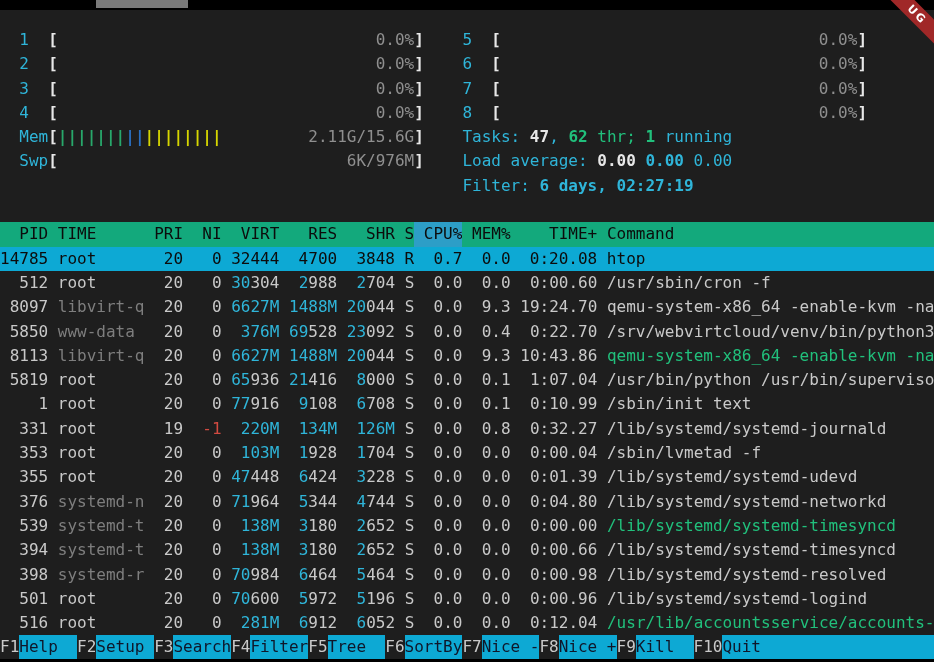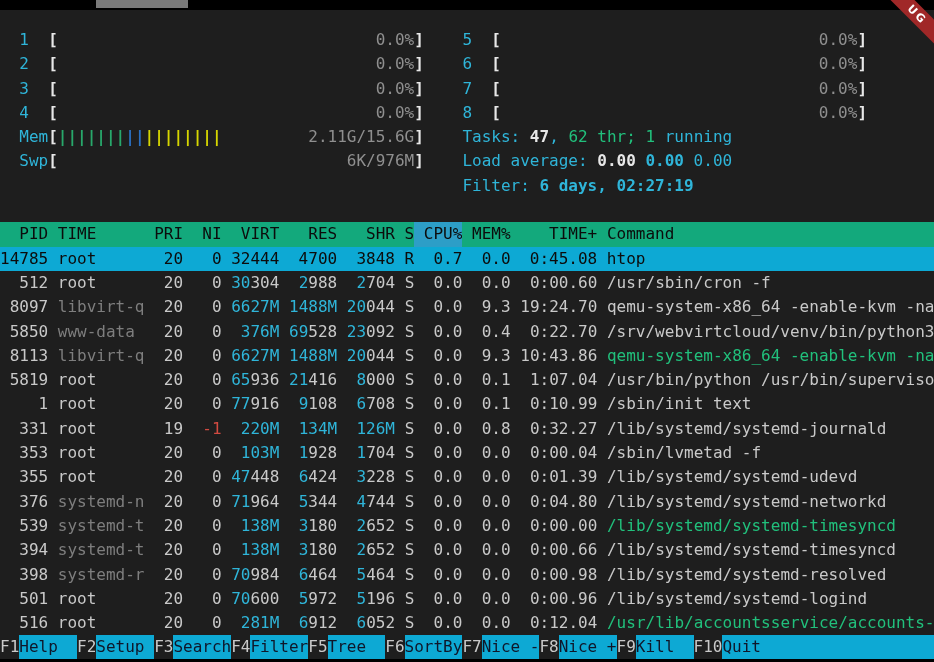--- a/index.html
+++ b/index.html
@@ -10,21 +10,21 @@
   .bottombar{position:absolute;bottom:0;left:0;width:934px;height:3px;background:var(--chromeBlack,#000);z-index:5;}
   .ribbon{position:absolute;top:6px;right:-38px;width:110px;height:17px;line-height:17px;z-index:9;
     background:var(--ribbonRed,#a02828);transform:rotate(45deg);text-align:center;
     font-family:"DejaVu Sans",sans-serif;font-size:11px;font-weight:bold;color:#fff;letter-spacing:2px;}
   .term{position:absolute;top:10px;left:0;width:940px;padding-top:18px;}
   .line{white-space:pre;height:24.3px;line-height:24.3px;}
   .line span{display:inline-block;height:24.3px;vertical-align:top;}
   .f{color:var(--fg)} .d{color:var(--dim)} .c{color:var(--cyan)} .g{color:var(--green)} .r{color:var(--red)}
   .wb{color:var(--white);font-weight:bold}
   .cb{color:var(--cyan);font-weight:bold}
-  .gb{color:var(--green);font-weight:normal}
+  .gb{color:var(--green);font-weight:bold}
   .br{color:var(--white);font-weight:bold}
   .pct{color:var(--meterPct)}
   .val{color:var(--meterPct);font-weight:normal}
   .bar-green{color:var(--barGreen);font-weight:bold}
   .bar-blue{color:var(--barBlue);font-weight:bold}
   .bar-yellow{color:var(--barYellow);font-weight:bold}
   .hdr{background:var(--headerGreen);color:#0c0c0c}
   .hsort{background:var(--sortBlue);color:#0c0c0c}
   .sel{background:var(--selCyan);color:#0c0c0c}
   .selrow{background:var(--selCyan)}
@@ -42,21 +42,21 @@
   <div class="term" id="term">
       <div class="line"><span class="f">  </span><span class="c">1</span><span class="f">  </span><span class="br">[</span><span class="f">                                 </span><span class="pct">0.0%</span><span class="br">]</span><span class="f">    </span><span class="c">5</span><span class="f">  </span><span class="br">[</span><span class="f">                                 </span><span class="pct">0.0%</span><span class="br">]</span></div>
       <div class="line"><span class="f">  </span><span class="c">2</span><span class="f">  </span><span class="br">[</span><span class="f">                                 </span><span class="pct">0.0%</span><span class="br">]</span><span class="f">    </span><span class="c">6</span><span class="f">  </span><span class="br">[</span><span class="f">                                 </span><span class="pct">0.0%</span><span class="br">]</span></div>
       <div class="line"><span class="f">  </span><span class="c">3</span><span class="f">  </span><span class="br">[</span><span class="f">                                 </span><span class="pct">0.0%</span><span class="br">]</span><span class="f">    </span><span class="c">7</span><span class="f">  </span><span class="br">[</span><span class="f">                                 </span><span class="pct">0.0%</span><span class="br">]</span></div>
       <div class="line"><span class="f">  </span><span class="c">4</span><span class="f">  </span><span class="br">[</span><span class="f">                                 </span><span class="pct">0.0%</span><span class="br">]</span><span class="f">    </span><span class="c">8</span><span class="f">  </span><span class="br">[</span><span class="f">                                 </span><span class="pct">0.0%</span><span class="br">]</span></div>
       <div class="line"><span class="f">  </span><span class="c">Mem</span><span class="br">[</span><span class="bar-green">|||||||</span><span class="bar-blue">||</span><span class="bar-yellow">||||||||</span><span class="f">         </span><span class="val">2.11G/15.6G</span><span class="br">]</span><span class="f">    </span><span class="c">Tasks: </span><span class="wb">47</span><span class="c">, </span><span class="gb">62</span><span class="g"> thr; </span><span class="gb">1</span><span class="c"> running</span></div>
       <div class="line"><span class="f">  </span><span class="c">Swp</span><span class="br">[</span><span class="f">                              </span><span class="val">6K/976M</span><span class="br">]</span><span class="f">    </span><span class="c">Load average: </span><span class="wb">0.00 </span><span class="cb">0.00 </span><span class="c">0.00</span></div>
       <div class="line"><span class="f">                                                </span><span class="c">Filter: </span><span class="cb">6 days, 02:27:19</span></div>
       <div class="line"><span class="f">                                                                                                 </span></div>
       <div class="line"><span class="hdr">  PID TIME      PRI  NI  VIRT   RES   SHR S</span><span class="hsort"> CPU%</span><span class="hdr"> MEM%    TIME+ Command                           </span></div>
-      <div class="line selrow"><span class="sel">14785 root       20   0 32444  4700  3848 R  0.7  0.0  0:45.08 htop                              </span></div>
+      <div class="line selrow"><span class="sel">14785 root       20   0 32444  4700  3848 R  0.7  0.0  0:20.08 htop                              </span></div>
       <div class="line"><span class="f">  512 </span><span class="f">root      </span><span class="f"> 20 </span><span class="f">  0</span><span class="f"> </span><span class="c">30</span><span class="f">304</span><span class="f"> </span><span class="f"> </span><span class="c">2</span><span class="f">988</span><span class="f"> </span><span class="f"> </span><span class="c">2</span><span class="f">704</span><span class="f"> S </span><span class="f"> 0.0 </span><span class="f"> 0.0 </span><span class="f"> 0:00.60 </span><span class="f">/usr/sbin/cron -f</span></div>
       <div class="line"><span class="f"> 8097 </span><span class="d">libvirt-q </span><span class="f"> 20 </span><span class="f">  0</span><span class="f"> </span><span class="c">6627M</span><span class="f"> </span><span class="c">1488M</span><span class="f"> </span><span class="c">20</span><span class="f">044</span><span class="f"> S </span><span class="f"> 0.0 </span><span class="f"> 9.3 </span><span class="f">19:24.70 </span><span class="f">qemu-system-x86_64 -enable-kvm -na</span></div>
       <div class="line"><span class="f"> 5850 </span><span class="d">www-data  </span><span class="f"> 20 </span><span class="f">  0</span><span class="f"> </span><span class="f"> </span><span class="c">376M</span><span class="f"> </span><span class="c">69</span><span class="f">528</span><span class="f"> </span><span class="c">23</span><span class="f">092</span><span class="f"> S </span><span class="f"> 0.0 </span><span class="f"> 0.4 </span><span class="f"> 0:22.70 </span><span class="f">/srv/webvirtcloud/venv/bin/python3</span></div>
       <div class="line"><span class="f"> 8113 </span><span class="d">libvirt-q </span><span class="f"> 20 </span><span class="f">  0</span><span class="f"> </span><span class="c">6627M</span><span class="f"> </span><span class="c">1488M</span><span class="f"> </span><span class="c">20</span><span class="f">044</span><span class="f"> S </span><span class="f"> 0.0 </span><span class="f"> 9.3 </span><span class="f">10:43.86 </span><span class="g">qemu-system-x86_64 -enable-kvm -na</span></div>
       <div class="line"><span class="f"> 5819 </span><span class="f">root      </span><span class="f"> 20 </span><span class="f">  0</span><span class="f"> </span><span class="c">65</span><span class="f">936</span><span class="f"> </span><span class="c">21</span><span class="f">416</span><span class="f"> </span><span class="f"> </span><span class="c">8</span><span class="f">000</span><span class="f"> S </span><span class="f"> 0.0 </span><span class="f"> 0.1 </span><span class="f"> 1:07.04 </span><span class="f">/usr/bin/python /usr/bin/superviso</span></div>
       <div class="line"><span class="f">    1 </span><span class="f">root      </span><span class="f"> 20 </span><span class="f">  0</span><span class="f"> </span><span class="c">77</span><span class="f">916</span><span class="f"> </span><span class="f"> </span><span class="c">9</span><span class="f">108</span><span class="f"> </span><span class="f"> </span><span class="c">6</span><span class="f">708</span><span class="f"> S </span><span class="f"> 0.0 </span><span class="f"> 0.1 </span><span class="f"> 0:10.99 </span><span class="f">/sbin/init text</span></div>
       <div class="line"><span class="f">  331 </span><span class="f">root      </span><span class="f"> 19 </span><span class="f"> </span><span class="r">-1</span><span class="f"> </span><span class="f"> </span><span class="c">220M</span><span class="f"> </span><span class="f"> </span><span class="c">134M</span><span class="f"> </span><span class="f"> </span><span class="c">126M</span><span class="f"> S </span><span class="f"> 0.0 </span><span class="f"> 0.8 </span><span class="f"> 0:32.27 </span><span class="f">/lib/systemd/systemd-journald</span></div>
       <div class="line"><span class="f">  353 </span><span class="f">root      </span><span class="f"> 20 </span><span class="f">  0</span><span class="f"> </span><span class="f"> </span><span class="c">103M</span><span class="f"> </span><span class="f"> </span><span class="c">1</span><span class="f">928</span><span class="f"> </span><span class="f"> </span><span class="c">1</span><span class="f">704</span><span class="f"> S </span><span class="f"> 0.0 </span><span class="f"> 0.0 </span><span class="f"> 0:00.04 </span><span class="f">/sbin/lvmetad -f</span></div>
       <div class="line"><span class="f">  355 </span><span class="f">root      </span><span class="f"> 20 </span><span class="f">  0</span><span class="f"> </span><span class="c">47</span><span class="f">448</span><span class="f"> </span><span class="f"> </span><span class="c">6</span><span class="f">424</span><span class="f"> </span><span class="f"> </span><span class="c">3</span><span class="f">228</span><span class="f"> S </span><span class="f"> 0.0 </span><span class="f"> 0.0 </span><span class="f"> 0:01.39 </span><span class="f">/lib/systemd/systemd-udevd</span></div>
       <div class="line"><span class="f">  376 </span><span class="d">systemd-n </span><span class="f"> 20 </span><span class="f">  0</span><span class="f"> </span><span class="c">71</span><span class="f">964</span><span class="f"> </span><span class="f"> </span><span class="c">5</span><span class="f">344</span><span class="f"> </span><span class="f"> </span><span class="c">4</span><span class="f">744</span><span class="f"> S </span><span class="f"> 0.0 </span><span class="f"> 0.0 </span><span class="f"> 0:04.80 </span><span class="f">/lib/systemd/systemd-networkd</span></div>

